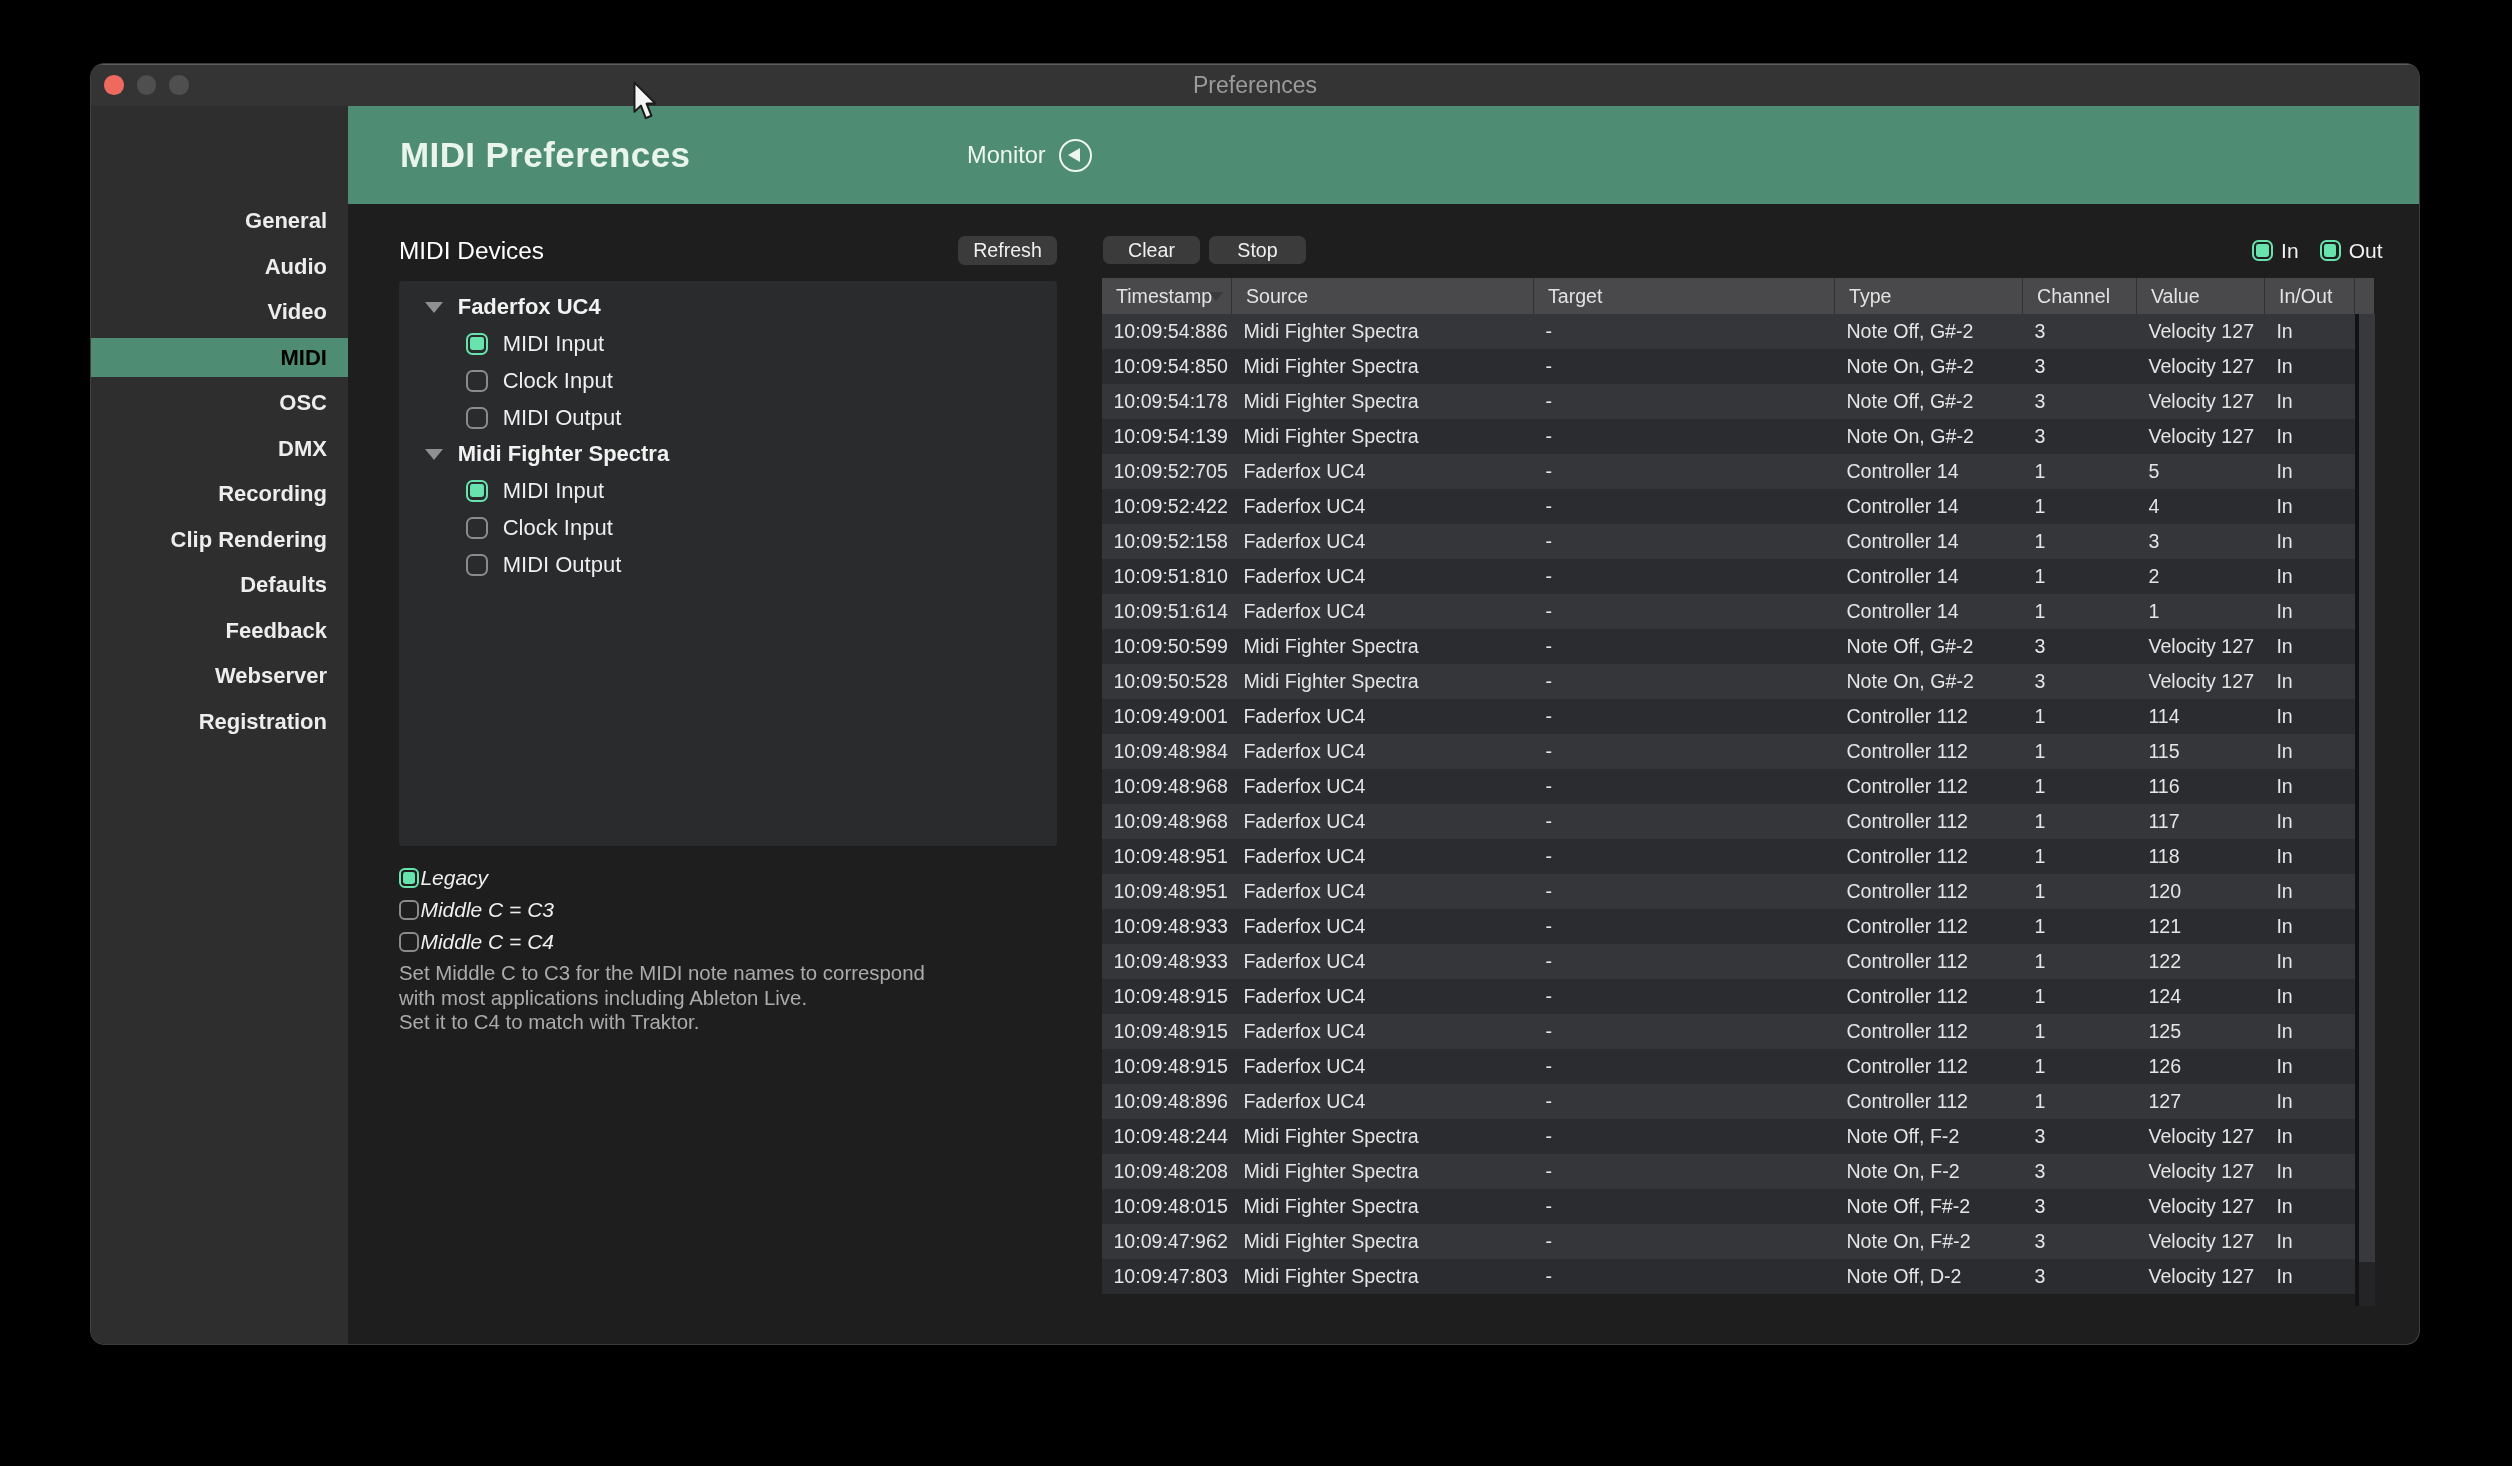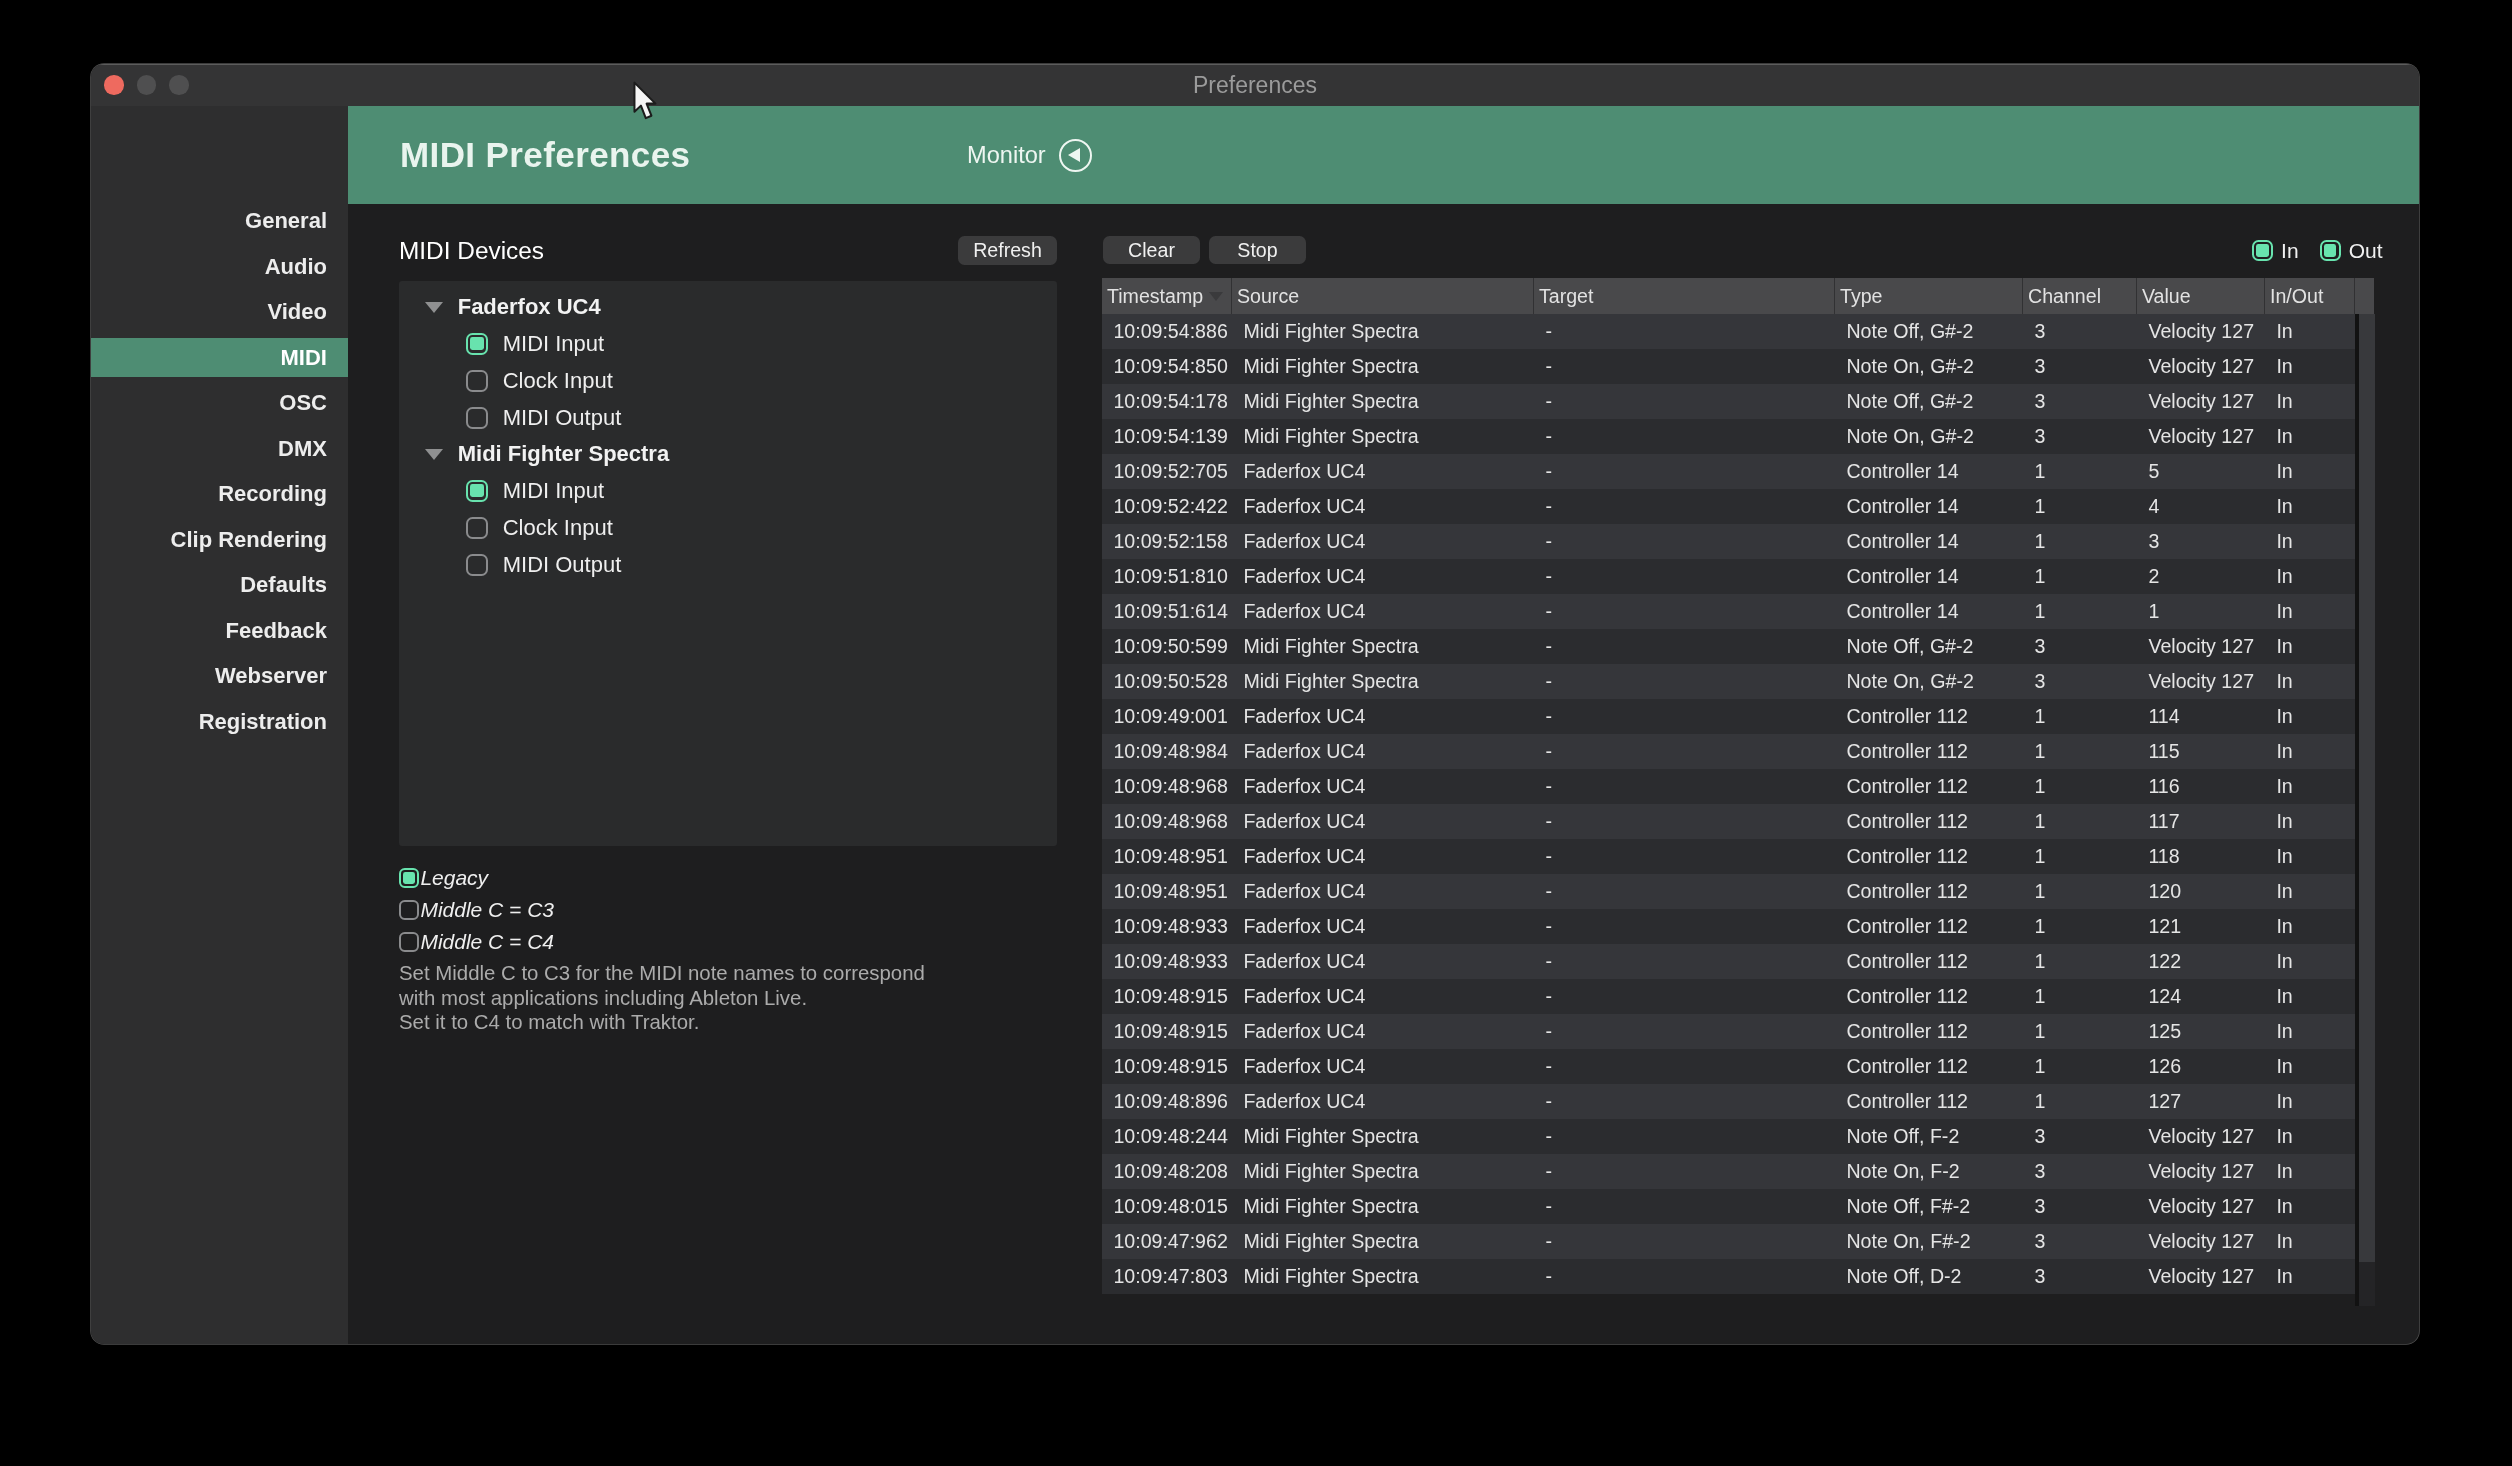--- a/index.html
+++ b/index.html
@@ -15,21 +15,21 @@
   .light{width:19.6px;height:19.6px;border-radius:50%;display:inline-block;}
   .light.red{background:var(--close-red);}
   .light.gray{background:#4f4f50;}
   .title{position:absolute;left:0;right:0;top:0;height:42px;line-height:43px;text-align:center;
          color:#9b9b9b;font-weight:normal;font-size:23px;}
   
   .sidebar{position:absolute;left:0;top:42px;width:257px;bottom:0;background:#2e2e2f;}
   #sidebar-list{list-style:none;margin:0;padding:95px 0 0 0;}
   .side-item{height:39px;margin-bottom:6.5px;line-height:39px;text-align:right;padding-right:21px;
              color:#ededed;font-weight:bold;font-size:22px;cursor:default;}
-  .side-item.selected{background:var(--accent);color:#ffffff;}
+  .side-item.selected{background:var(--accent);color:#000000;}
   
   .band{position:absolute;left:257px;top:42px;width:2072px;height:98px;background:var(--accent);}
   .band h1{position:absolute;left:52px;top:0;bottom:0;margin:0;display:flex;align-items:center;
            font-size:35px;font-weight:bold;color:#e9f4ee;letter-spacing:0.4px;}
   .monitor{position:absolute;left:619px;top:0;height:100%;display:flex;align-items:center;gap:13px;
            color:#eef6f1;font-size:23.6px;cursor:default;}
   .mon-circle{width:33px;height:33px;border:2.4px solid #eef6f1;border-radius:50%;
               display:flex;align-items:center;justify-content:center;box-sizing:border-box;}
   .tri-left{width:0;height:0;border-top:7.3px solid transparent;border-bottom:7.3px solid transparent;
             border-right:12.2px solid #eef6f1;margin-left:-2.4px;}
@@ -59,21 +59,21 @@
   .middlec .opt-row{height:32px;font-size:21px;gap:1px;font-style:italic;}
   .middlec .cb{width:20.4px;height:20.4px;border-width:2.4px;border-radius:5.7px;}
   .mc-help{margin-top:3.3px;font-size:20.4px;line-height:24.4px;color:#ababab;}
   
   .filters{position:absolute;left:2161px;top:172px;height:29px;display:flex;align-items:center;gap:21px;}
   .filter{display:flex;align-items:center;gap:8.1px;font-size:21px;color:#f0f0f0;}
   .filters .cb{width:21px;height:21px;}
   
   .table{position:absolute;left:1011px;top:214px;width:1272px;height:1029px;}
   .thead{position:absolute;left:0;top:0;width:1272px;height:36px;display:flex;background:#49494b;}
-  .hcell{flex:none;box-sizing:border-box;line-height:36px;padding-left:5px;font-size:19.6px;
+  .hcell{flex:none;box-sizing:border-box;line-height:36px;padding-left:14px;font-size:19.6px;
          color:#e2e2e2;border-right:1.6px solid #313133;position:relative;}
   .hcell:last-child{border-right:none;}
   .hcell.sorted::after{content:"";position:absolute;right:8.1px;top:14px;width:0;height:0;
         border-left:7.3px solid transparent;border-right:7.3px solid transparent;border-top:9px solid #3a3a3c;}
   .tbody{position:absolute;left:0;top:36px;width:1253px;height:992px;overflow:hidden;}
   .trow{height:35px;display:flex;}
   .trow.a{background:#35363a;}
   .trow.b{background:#2b2c2f;justify-content:flex-end;}
   .tcell{flex:none;box-sizing:border-box;line-height:35px;padding-left:11.4px;font-size:19.6px;
          color:#e5e5e5;white-space:nowrap;overflow:hidden;}

